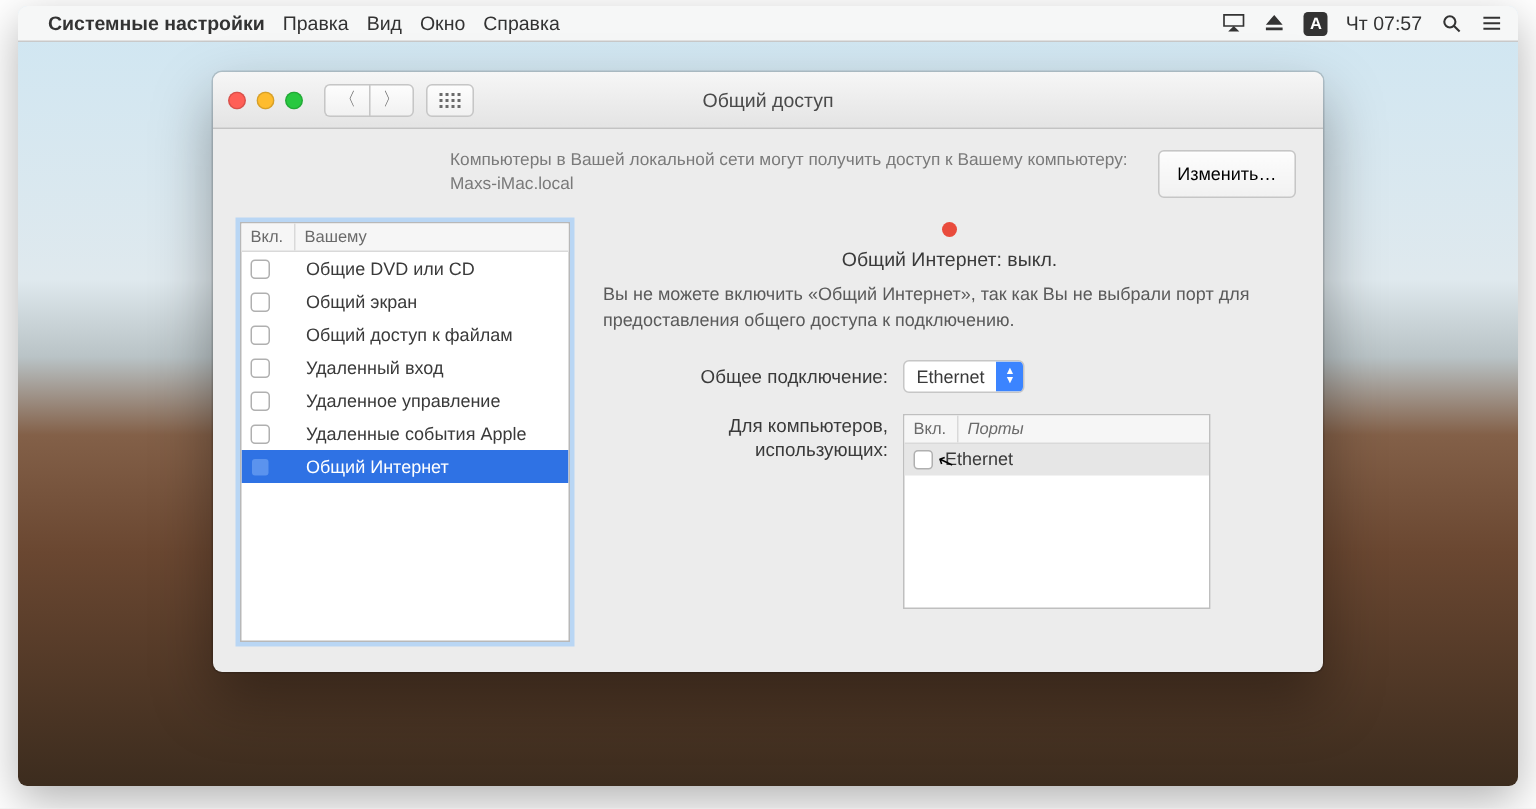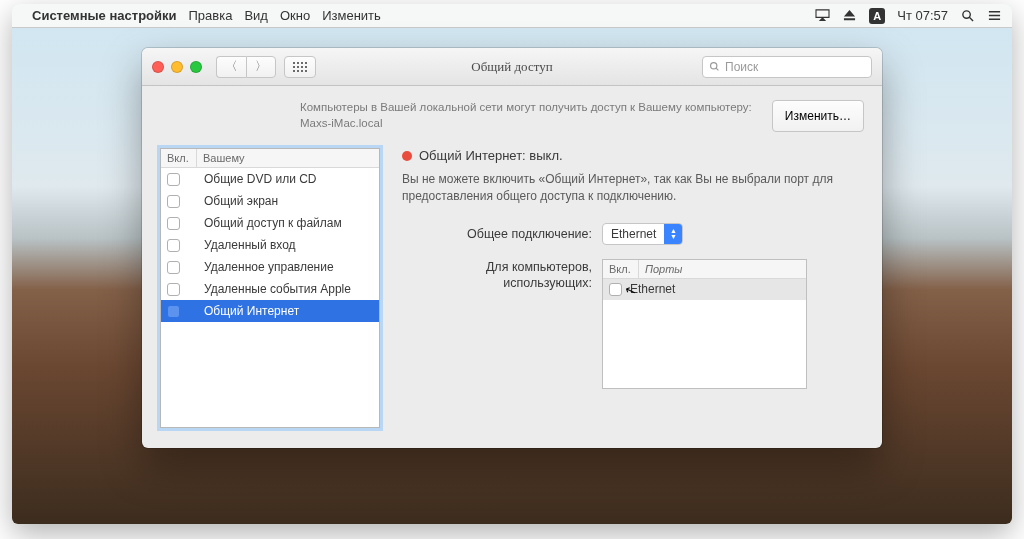--- a/index.html
+++ b/index.html
@@ -22,21 +22,21 @@
   .traffic { display: flex; gap: 7px; }
   .tl { width: 12px; height: 12px; border-radius: 50%; border: .5px solid rgba(0,0,0,.15); }
   .tl.r { background:#ff5f57;} .tl.y{background:#febc2e;} .tl.g{background:#28c840;}
   .navseg { margin-left: 14px; display: flex; }
   .segbtn { width: 30px; height: 22px; background: linear-gradient(#fdfdfd,#f1f1f1); border: 1px solid #c6c6c6; display:flex; align-items:center; justify-content:center; font-size:12px; color:#6a6a6a; }
   .segbtn:first-child { border-radius: 4px 0 0 4px; border-right: none; }
   .segbtn:last-child { border-radius: 0 4px 4px 0; }
   .gridbtn { margin-left: 8px; width: 32px; height: 22px; border-radius: 4px; background: linear-gradient(#fdfdfd,#f1f1f1); border:1px solid #c6c6c6; display:flex;align-items:center;justify-content:center;}
   .gridbtn .dots { display:grid; grid-template-columns:repeat(4,2px); grid-auto-rows:2px; gap:2px; }
   .gridbtn .dots span{background:#6a6a6a;}
-  .wtitle { position:absolute; left:50%; transform:translateX(-50%); font-size:13px; color:#4a4a4a;font-family:Liberation Serif, serif; }
+  .wtitle { position:absolute; left:50%; transform:translateX(-50%); font-size:13px; color:#4a4a4a; }
   .searchfield { margin-left:auto; width:170px; height:22px; border-radius:4px; border:1px solid #c6c6c6; background:#fff; display:flex; align-items:center; padding:0 6px; color:#9a9a9a; font-size:12px; gap:5px;}
   .searchfield svg{width:11px;height:11px;fill:#9a9a9a;}
 
   .content { padding: 14px 18px 20px; font-size: 12.5px; color:#3a3a3a; }
   .row { display:flex; align-items:center; margin-bottom:6px; }
   .lbl-right { width: 140px; text-align:right; padding-right:10px; }
   .textinput { flex:1; height:22px; border:1px solid #c7c7c7; border-radius:3px; background:#fff; padding:0 6px; font-size:12.5px; }
   .hint { color:#7a7a7a; font-size:11.5px; line-height:1.35; }
   .macbtn { height:32px; padding:0 12px; border-radius:4px; border:1px solid #c6c6c6; background:linear-gradient(#fdfdfd,#f1f1f1); font-size:12px; box-shadow: 0 1px 0 rgba(255,255,255,.6) inset; }
 
@@ -44,21 +44,21 @@
   .services { width: 220px; border:1px solid #b8b8b8; background:#fff; height:280px; display:flex; flex-direction:column; box-shadow:0 0 0 3px #b9d6f4;}
   .svc-head { display:flex; border-bottom:1px solid #d9d9d9; font-size:11px; color:#6a6a6a; background:#f6f6f6;}
   .svc-head .c1{width:36px; padding:3px 6px; border-right:1px solid #d9d9d9;}
   .svc-head .c2{flex:1; padding:3px 6px;}
   .svc-list { flex:1; overflow:auto; }
   .svc-row { display:flex; align-items:center; height:22px; padding:0 6px; gap:24px; font-size:12px;}
   .svc-row.sel { background:#2f72e4; color:#fff; }
   .chk { width:13px; height:13px; border:1px solid #b0b0b0; border-radius:3px; background:#fff; flex-shrink:0;}
   .svc-row.sel .chk{ border-color:#2f72e4; background:#5b93ee;}
   .rightpane { flex:1; }
-  .status { display:flex; align-items:center; gap:7px; font-size:13px; margin-bottom:8px;}
+  .status { display:flex; align-items:center; gap:7px; font-size:13px; margin-bottom:8px;flex-direction:column;}
   .dot { width:10px;height:10px;border-radius:50%;background:#e94b3c;}
   .desc { color:#5a5a5a; font-size:12px; line-height:1.4; margin-bottom:18px;}
   .formrow { display:flex; align-items:center; margin-bottom:14px; }
   .formrow .flabel { width:200px; text-align:right; padding-right:10px; }
   .select { height:22px; border:1px solid #c6c6c6; border-radius:4px; background:#fff; display:flex; align-items:center; padding:0 0 0 8px; font-size:12px; overflow:hidden;}
   .select .arrow { width:18px; height:100%; background:#3b84ff; color:#fff; display:flex; flex-direction:column; align-items:center; justify-content:center; font-size:7px; line-height:6px; margin-left:8px;}
   .ports { border:1px solid #bfbfbf; background:#fff; width:205px; height:130px;}
   .ports-head{display:flex;border-bottom:1px solid #d9d9d9;font-size:11px;color:#6a6a6a;background:#f6f6f6;}
   .ports-head .p1{width:36px;padding:3px 6px;border-right:1px solid #d9d9d9;}
   .ports-head .p2{flex:1;padding:3px 6px;font-style:italic;}
@@ -70,21 +70,21 @@
 
 <div class="frame">
   <div class="desktop-bg"></div>
 
   <div class="menubar">
     <span class="apple"></span>
     <span class="appname">Системные настройки</span>
     <span class="mitem">Правка</span>
     <span class="mitem">Вид</span>
     <span class="mitem">Окно</span>
-    <span class="mitem">Изменить</span>
+    <span class="mitem">Справка</span>
     <span class="spacer"></span>
     <span class="ricon">
         <svg viewBox="0 0 16 14">
           <path fill="none" stroke="#333" stroke-width="1.2" d="M1 1h14v8H1z"></path>
           <path fill="#333" d="M8 9l4 4H4z"></path>
         </svg>
       </span>
     <span class="ricon">
         <svg viewBox="0 0 14 14">
           <path fill="#333" d="M7 1l6 7H1zM1 10h12v2H1z"></path>
@@ -128,27 +128,20 @@
             <span></span>
             <span></span>
             <span></span>
             <span></span>
             <span></span>
             <span></span>
             <span></span>
           </div>
       </div>
       <div class="wtitle">Общий доступ</div>
-      <div class="searchfield">
-        <svg viewBox="0 0 14 14">
-            <circle cx="6" cy="6" r="4" fill="none" stroke="#9a9a9a" stroke-width="1.5"></circle>
-            <line x1="9" y1="9" x2="12" y2="12" stroke="#9a9a9a" stroke-width="1.5"></line>
-          </svg>
-        <span>Поиск</span>
-      </div>
     </div>
 
     <div class="content">
       <div class="row" style="align-items:flex-start;">
         <div class="lbl-right"></div>
         <div class="hint" style="flex:1;">Компьютеры в Вашей локальной сети могут получить доступ к Вашему компьютеру: Maxs-iMac.local</div>
         <button class="macbtn" style="margin-left:12px;">Изменить…</button>
       </div>
 
       <div class="split">

